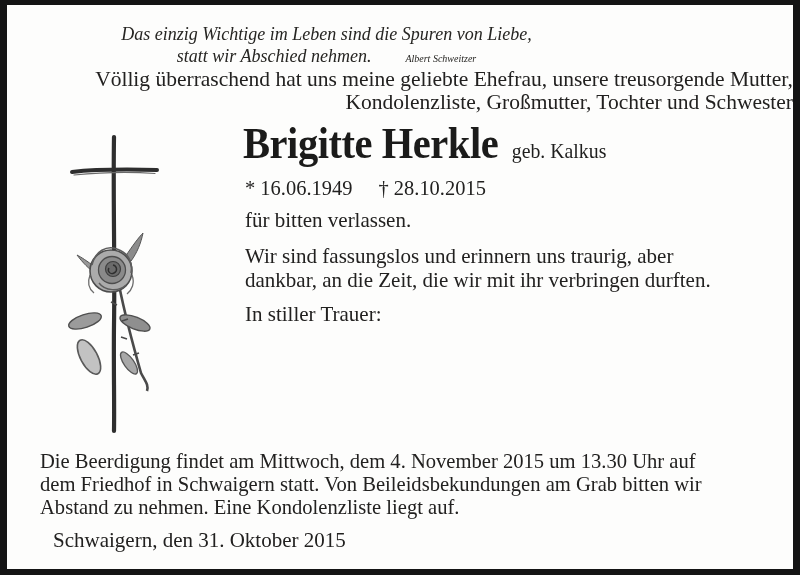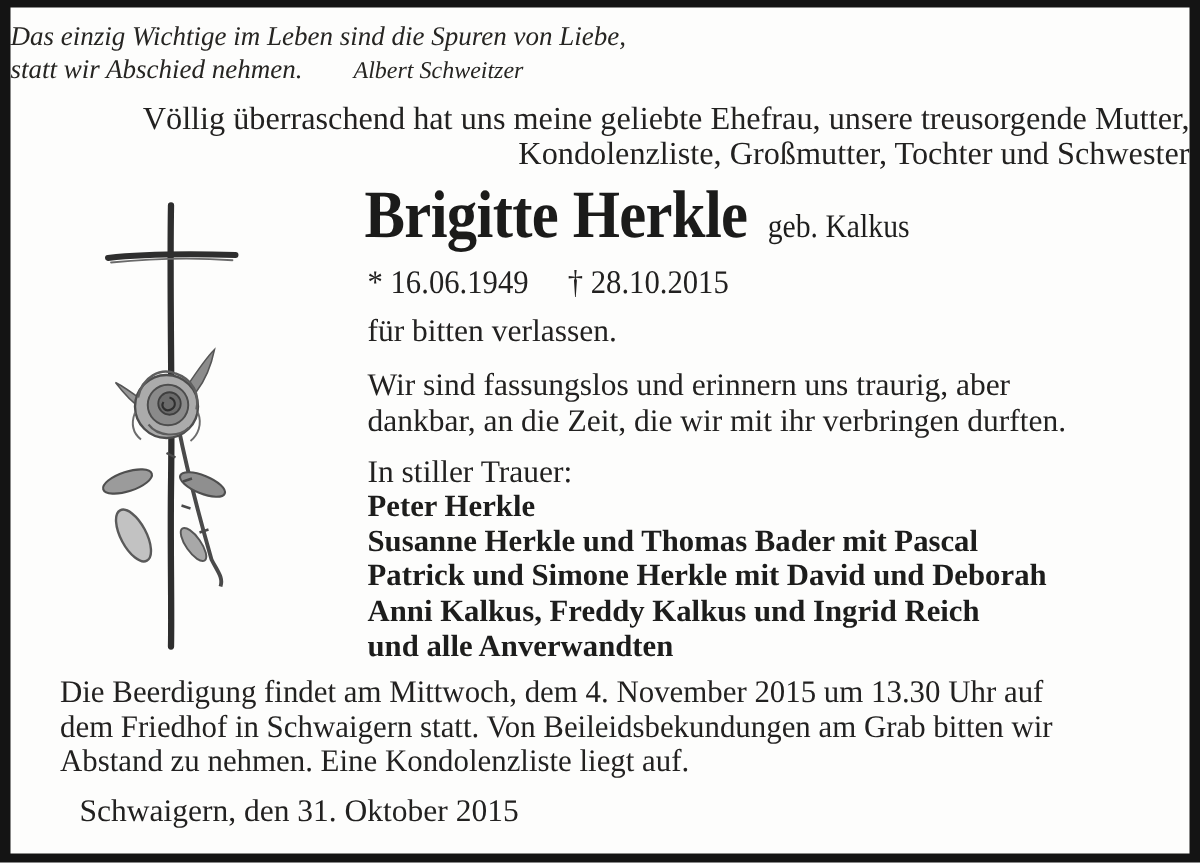--- a/index.html
+++ b/index.html
@@ -9,24 +9,24 @@
     font-family:"Liberation Serif", serif;
     color:#222120;
   }
   .page {
     position:absolute; left:7px; top:5px; width:786px; height:564px;
     background:#fdfdfc;
   }
   .abs { position:absolute; }
 
   .quote {
-    top:8px; left:0; width:639px; text-align:left;
+    top:18px; left:0; width:639px; text-align:center;
     font-style:italic; font-size:18px; line-height:22px; color:#262522;
   }
-  .quote-attribution { font-size:16px; margin-left:34px; }
+  .quote-attribution { font-size:10px; margin-left:34px; }
 
   .intro {
     top:63px; left:0; width:786px; text-align:right;
     font-size:21.5px; line-height:23px;
   }
 
   .cross-art { top:120px; left:52px; }
 
   .name-row {
     top:112px; left:236px; display:flex; align-items:baseline; gap:15px;
@@ -101,27 +101,20 @@
 
   <div class="abs farewell">für bitten verlassen.</div>
 
   <div class="abs paragraph">
     <div>Wir sind fassungslos und erinnern uns traurig, aber</div>
     <div>dankbar, an die Zeit, die wir mit ihr verbringen durften.</div>
   </div>
 
   <div class="abs mourn-label">In stiller Trauer:</div>
 
-  <div class="abs mourners">
-    <div>Peter Herkle</div>
-    <div>Susanne Herkle und Thomas Bader mit Pascal</div>
-    <div>Patrick und Simone Herkle mit David und Deborah</div>
-    <div>Anni Kalkus, Freddy Kalkus und Ingrid Reich</div>
-    <div>und alle Anverwandten</div>
-  </div>
 
   <div class="abs funeral">
     <div>Die Beerdigung findet am Mittwoch, dem 4. November 2015 um 13.30 Uhr auf</div>
     <div>dem Friedhof in Schwaigern statt. Von Beileidsbekundungen am Grab bitten wir</div>
     <div>Abstand zu nehmen. Eine Kondolenzliste liegt auf.</div>
   </div>
 
   <div class="abs dateline">Schwaigern, den 31. Oktober 2015</div>
 
 </div>

